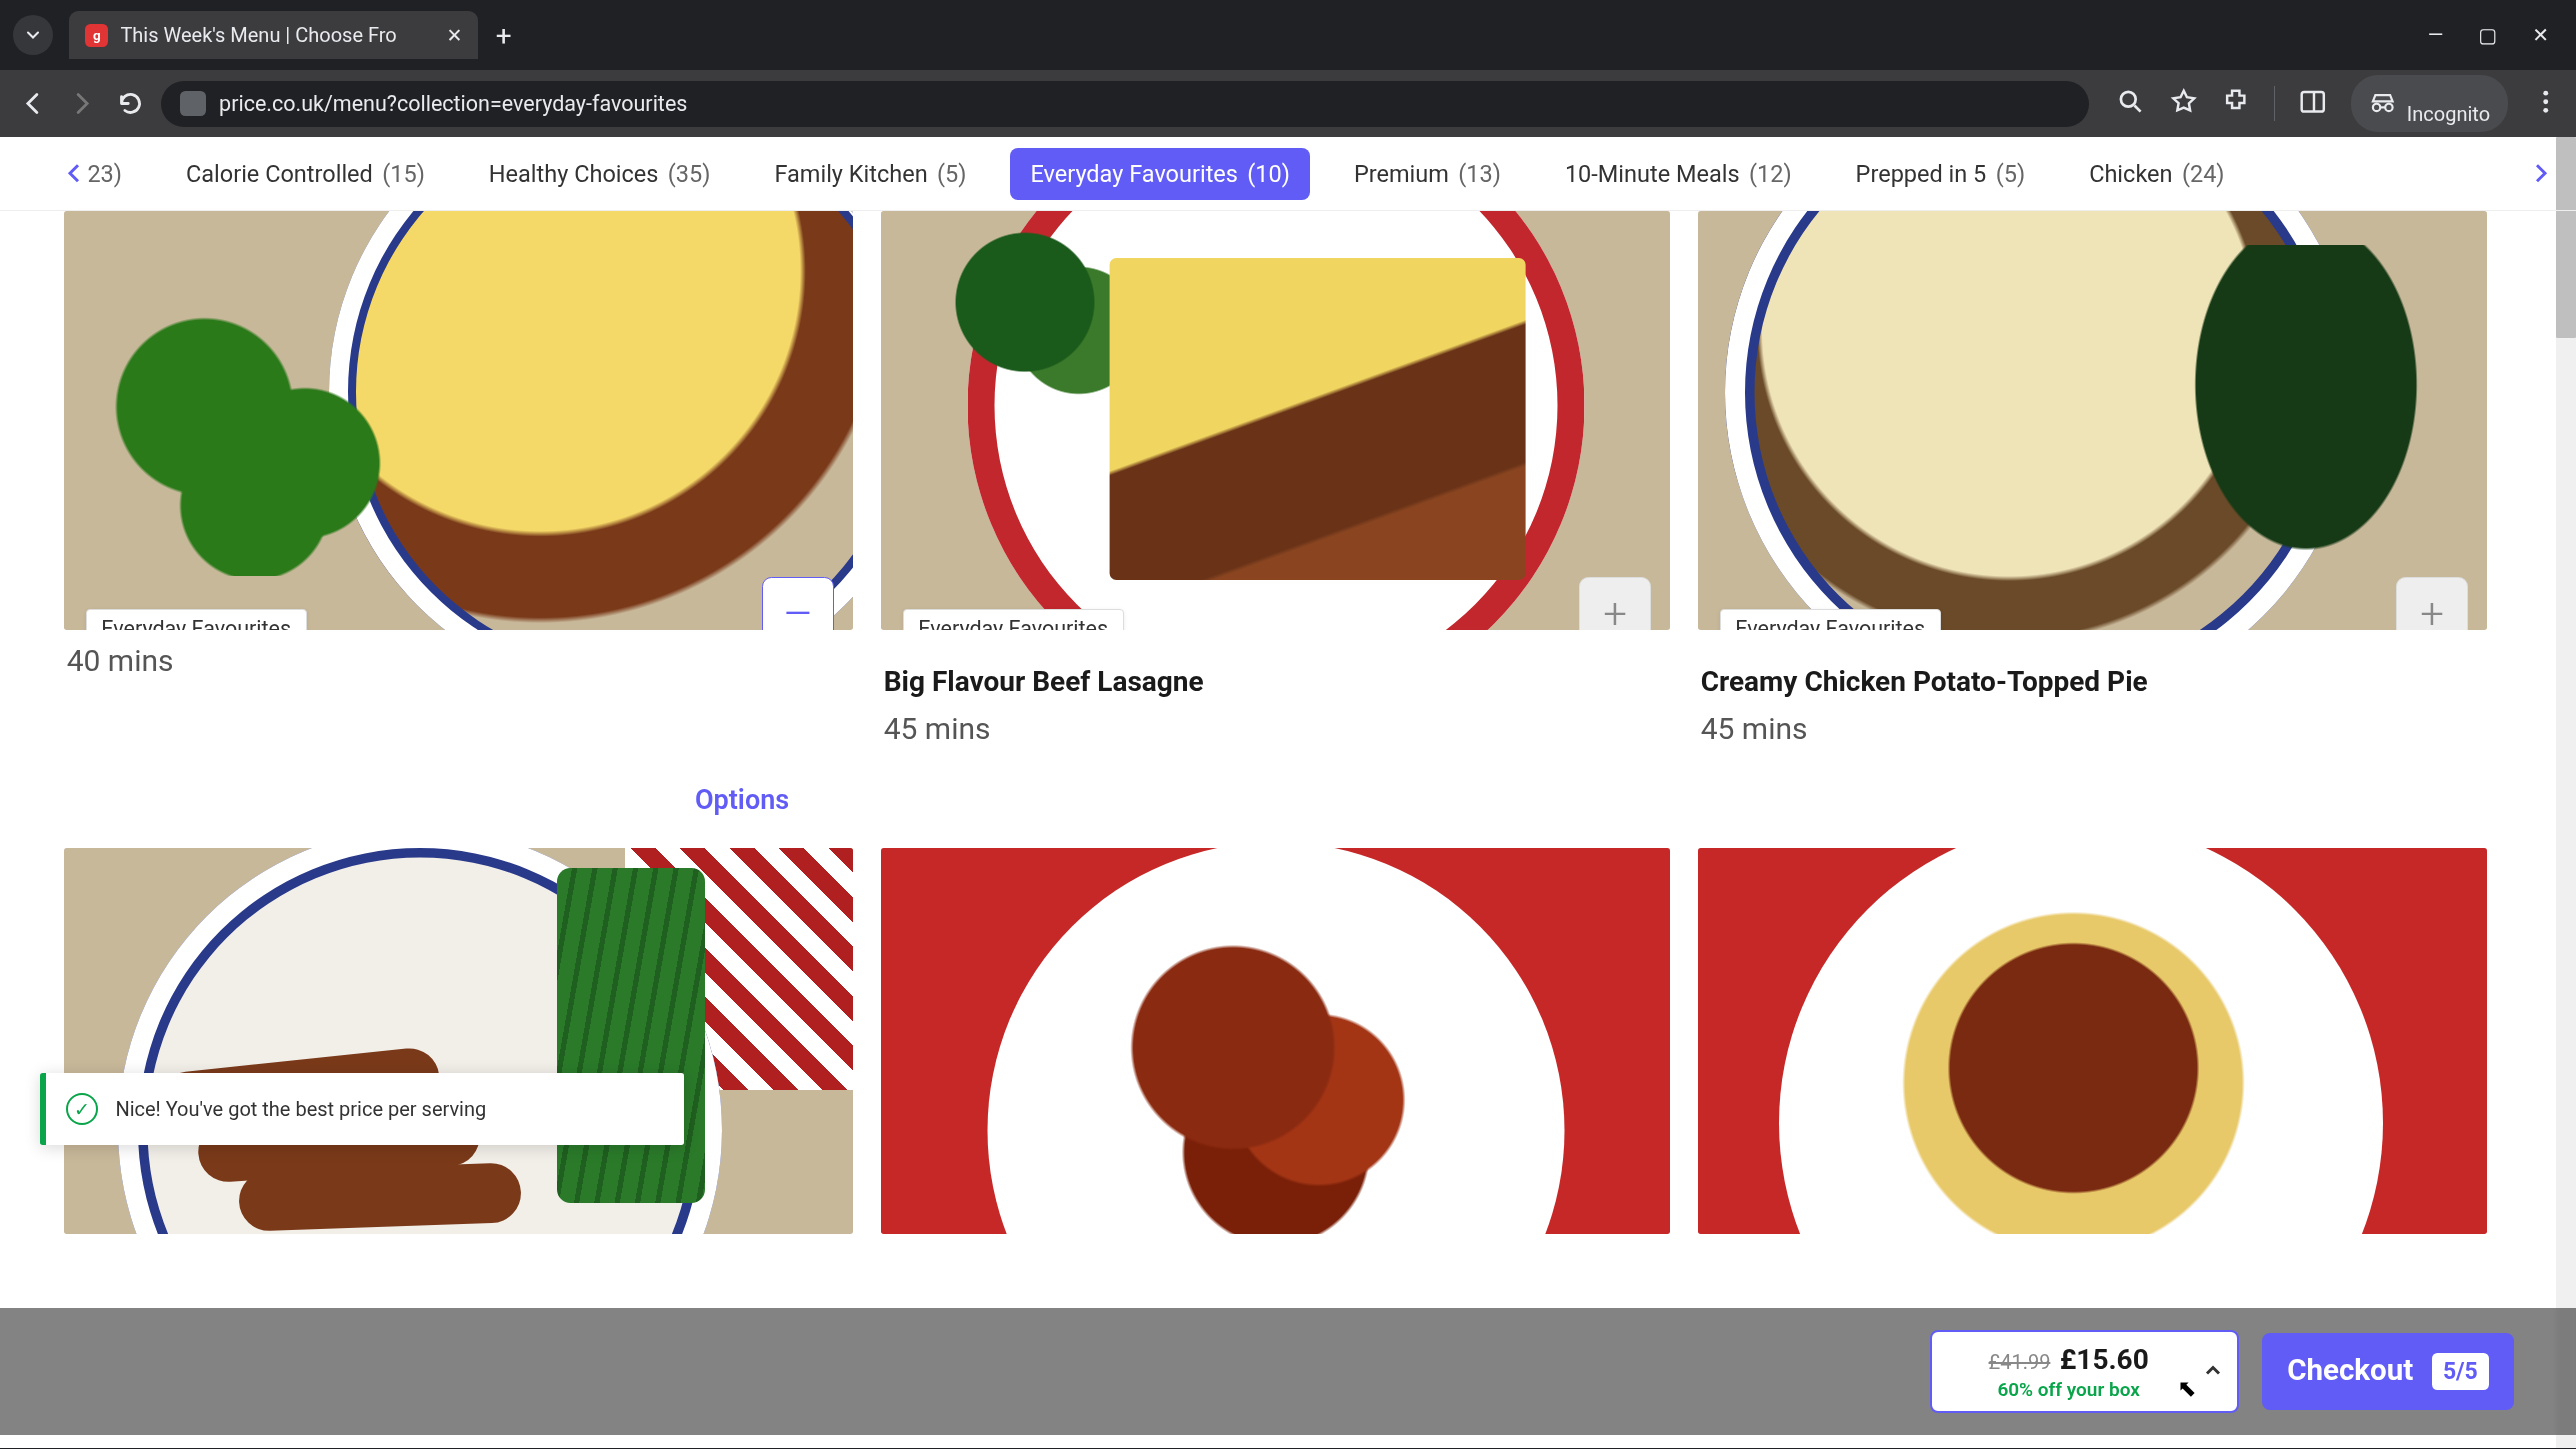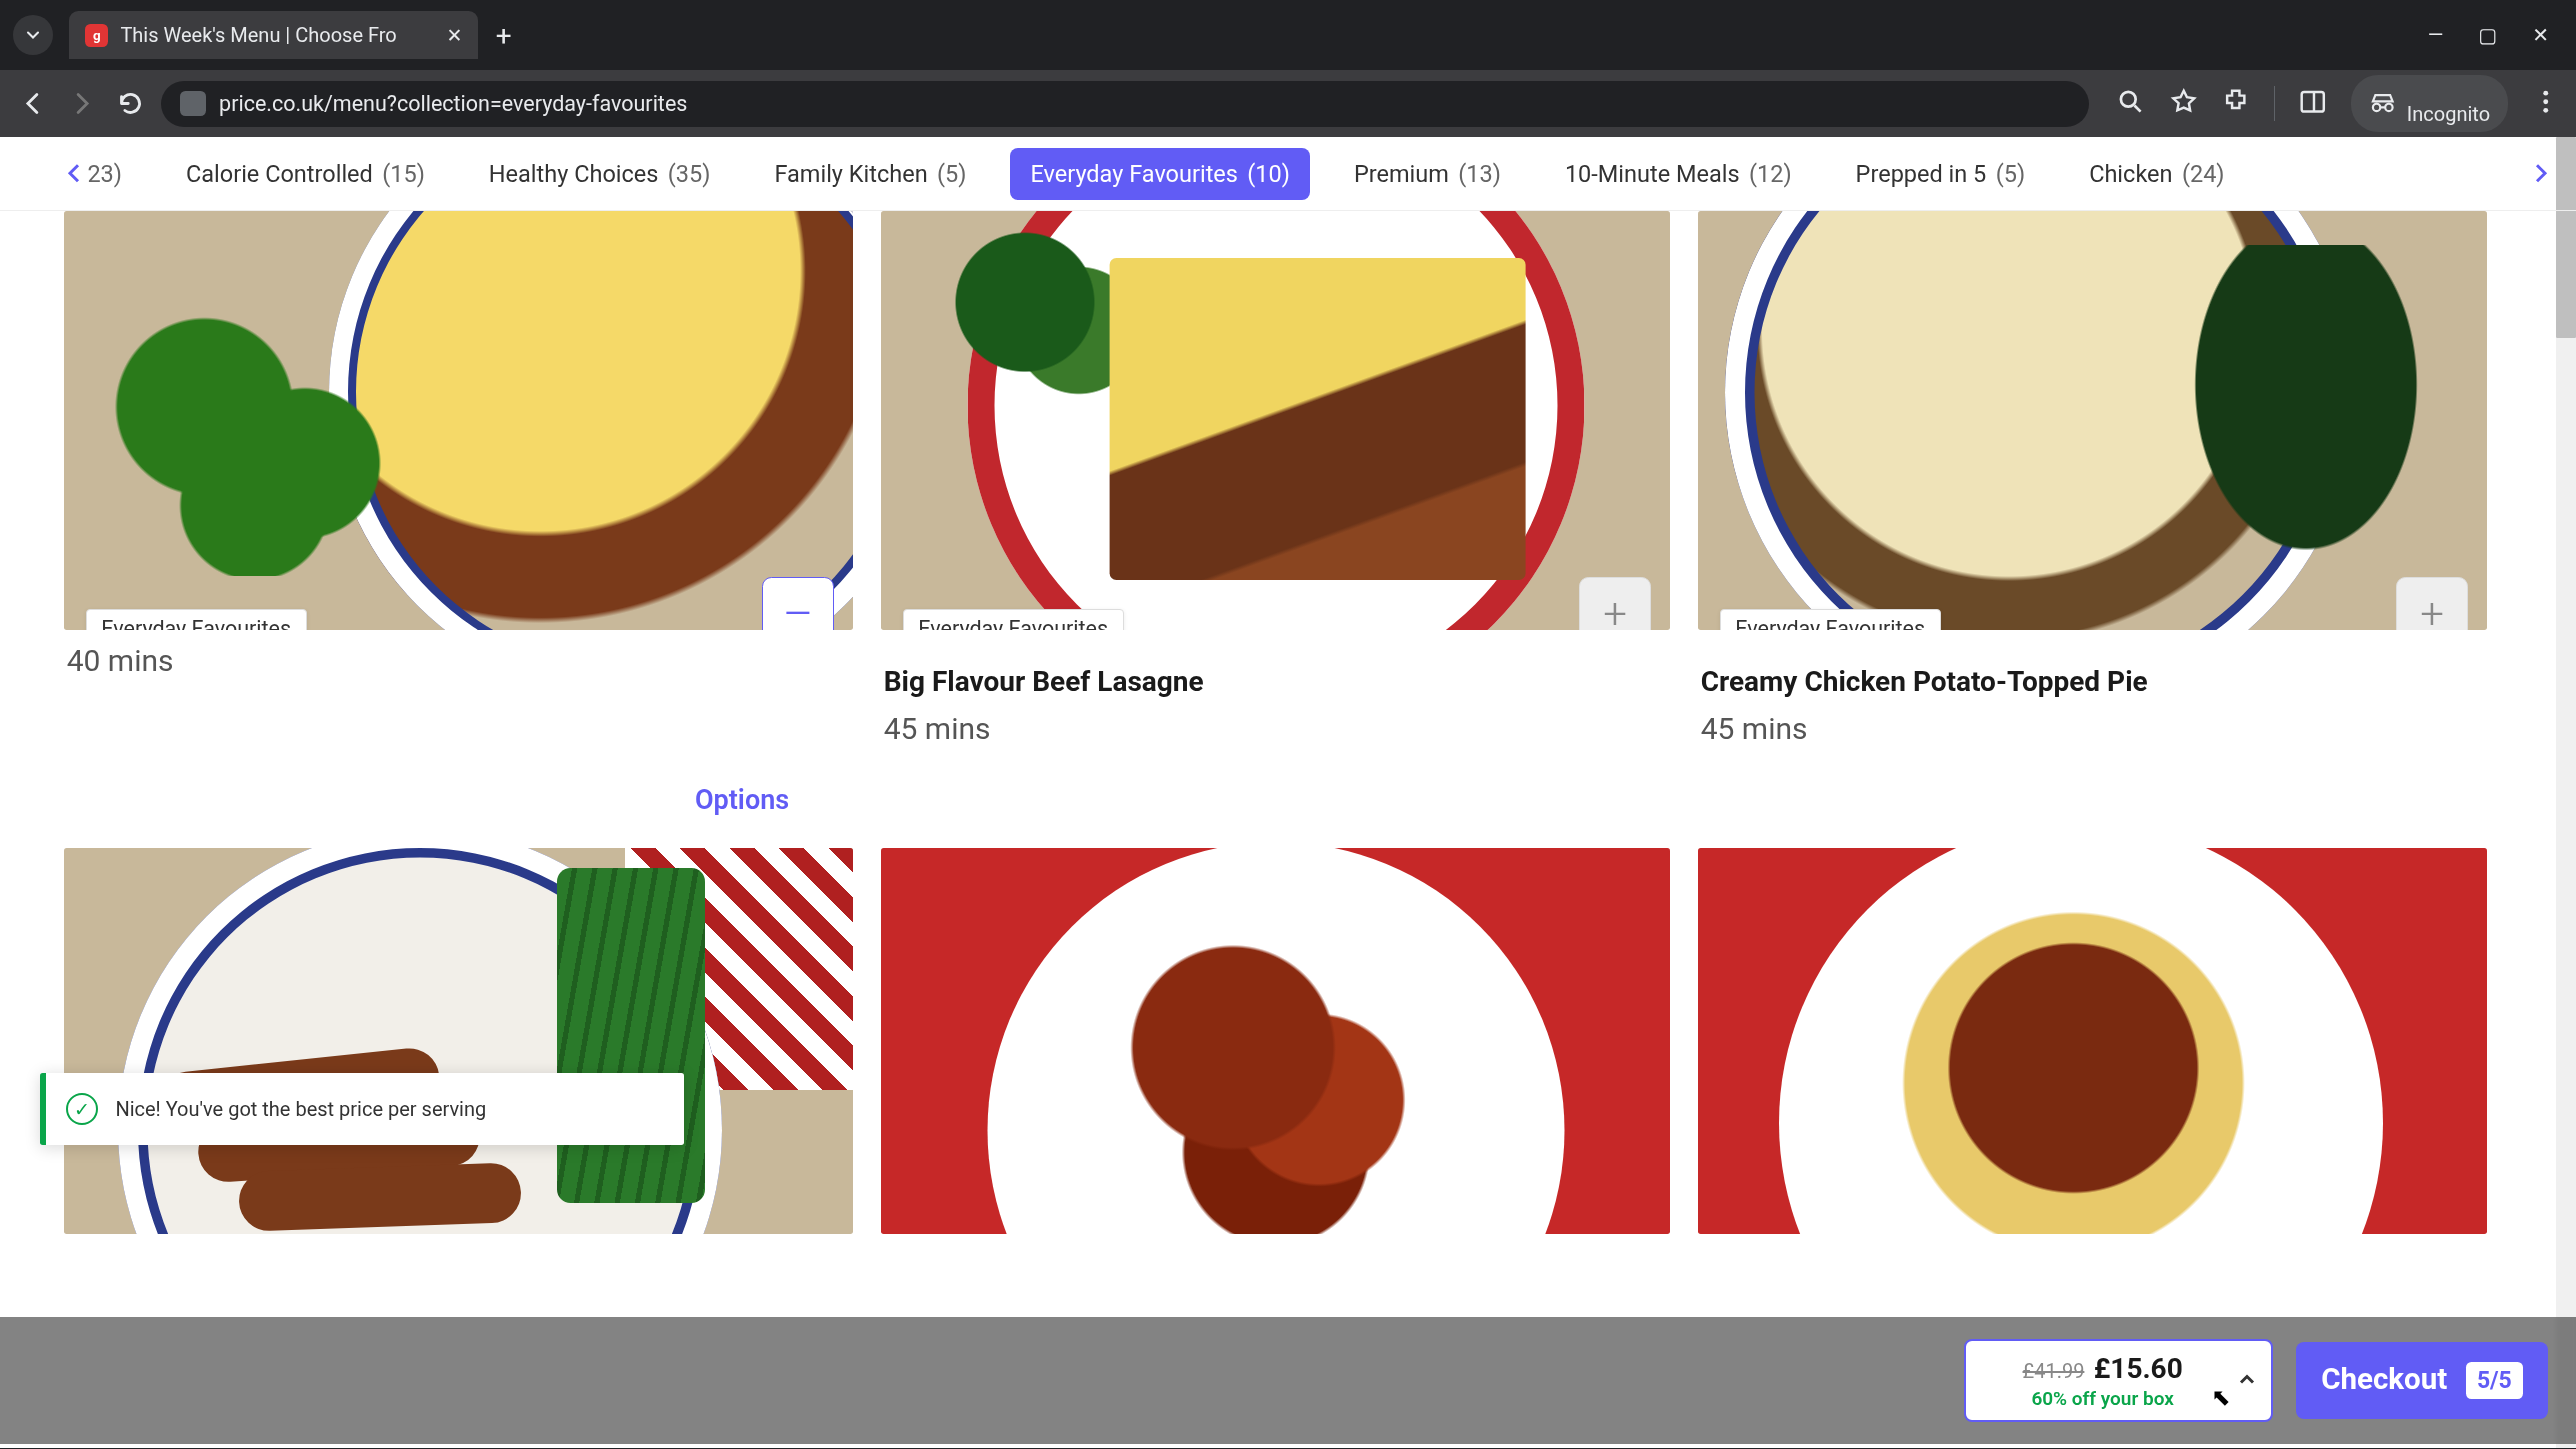--- a/index.html
+++ b/index.html
@@ -85,21 +85,21 @@
   .food-6 .plate { width:604px; height:604px; background:#fff; left:81px; top:-27px; }
   .food-6 .pasta { position:absolute; left:134px; top:47px; width:483px; height:376px; background:radial-gradient(circle at 50% 50%,#e8c96a 0 55%,transparent 56%); }
   .food-6 .sauce { position:absolute; left:161px; top:81px; width:429px; height:309px; background:radial-gradient(circle at 50% 45%,#7a2a10 0 45%,transparent 46%); }
 
   
   .toast { position:absolute; left:40px; top:936px; background:#fff; border-left:6.7px solid #0aa54a; border-radius:2.7px; box-shadow:0 2.7px 16px rgba(0,0,0,.15); padding:20px 31px 20px 20px; display:flex; align-items:center; gap:17.4px; width:644px; }
   .toast .chk { width:32px; height:32px; border-radius:50%; border:2.7px solid #0aa54a; display:flex; align-items:center; justify-content:center; color:#0aa54a; font-size:19px; }
   .toast .msg { font-size:20px; color:#333; }
 
   
-  .footer { position:absolute; left:0; right:0; bottom:4px; height:127px; background:rgba(30,30,30,.55); backdrop-filter:blur(2.7px); display:flex; align-items:center; justify-content:flex-end; padding-right:28px; gap:23px; }
+  .footer { position:absolute; left:0; right:0; bottom:13px; height:127px; background:rgba(30,30,30,.55); backdrop-filter:blur(2.7px); display:flex; align-items:center; justify-content:flex-end; padding-right:62px; gap:23px; }
   .price-box { background:#fff; border:2.7px solid #615cf5; border-radius:8px; padding:10.7px 54px 10.7px 23px; position:relative; min-width:309px; text-align:center; }
   .price-box .old { color:#888; text-decoration:line-through; font-size:20px; margin-right:6.7px; }
   .price-box .new { color:#1a1a1a; font-size:28px; font-weight:700; }
   .price-box .deal { color:#0aa54a; font-size:19px; font-weight:600; margin-top:2px; }
   .price-box .caret { position:absolute; right:12px; top:50%; transform:translateY(-50%); }
   .price-box .caret svg { width:24px; height:24px; stroke:#333; stroke-width:3; fill:none; }
   .cursor { position:absolute; right:40px; bottom:9.4px; font-size:23px; }
   .checkout-btn { background:#615cf5; color:#fff; border-radius:8px; padding:20px 25.5px; display:flex; gap:19px; }
   .checkout-btn .lbl { font-size:29.5px; font-weight:700; }
   .checkout-btn .badge { background:#fff; color:#615cf5; font-weight:700; border-radius:5.4px; padding:5.4px 10.7px; font-size:23px; }

